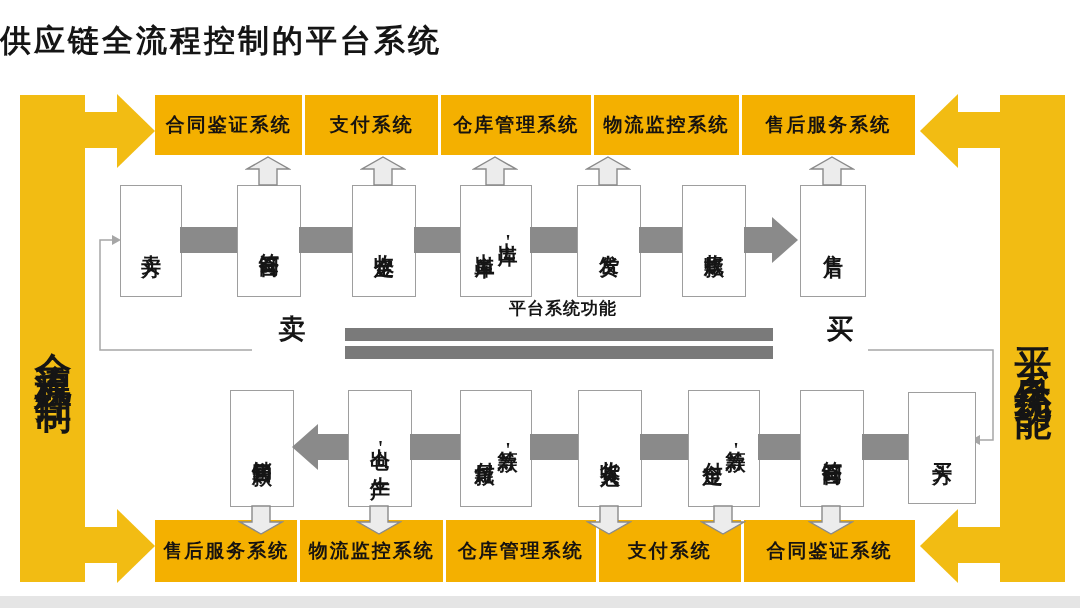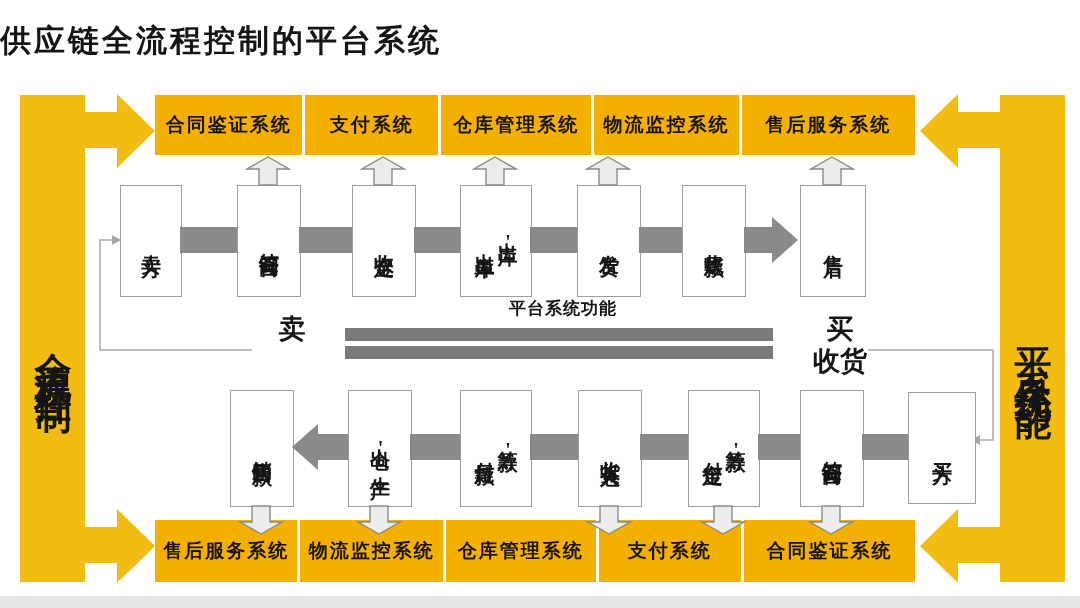--- a/index.html
+++ b/index.html
@@ -134,21 +134,20 @@
     </svg>
 
   <div class="abs eq-label">平台系统功能</div>
   <div class="abs eq-bar" style="top:328px;"></div>
   <div class="abs eq-bar" style="top:346px;"></div>
   <div class="abs side-note" style="left:242px;">
     <div>卖</div>
   </div>
   <div class="abs side-note" style="left:790px;">
     <div>买</div>
-    <div>收货</div>
   </div>
 
   <div class="abs fbox" style="left:230px;top:390px;width:62px;height:115px;">
     <span class="vcol">销售回款</span>
   </div>
   <div class="abs fbox" style="left:348px;top:390px;width:62px;height:115px;">
     <span class="vcol">出仓'生产</span>
   </div>
   <div class="abs fbox" style="left:460px;top:390px;width:70px;height:115px;">
     <span class="vcol">付尾款</span>

